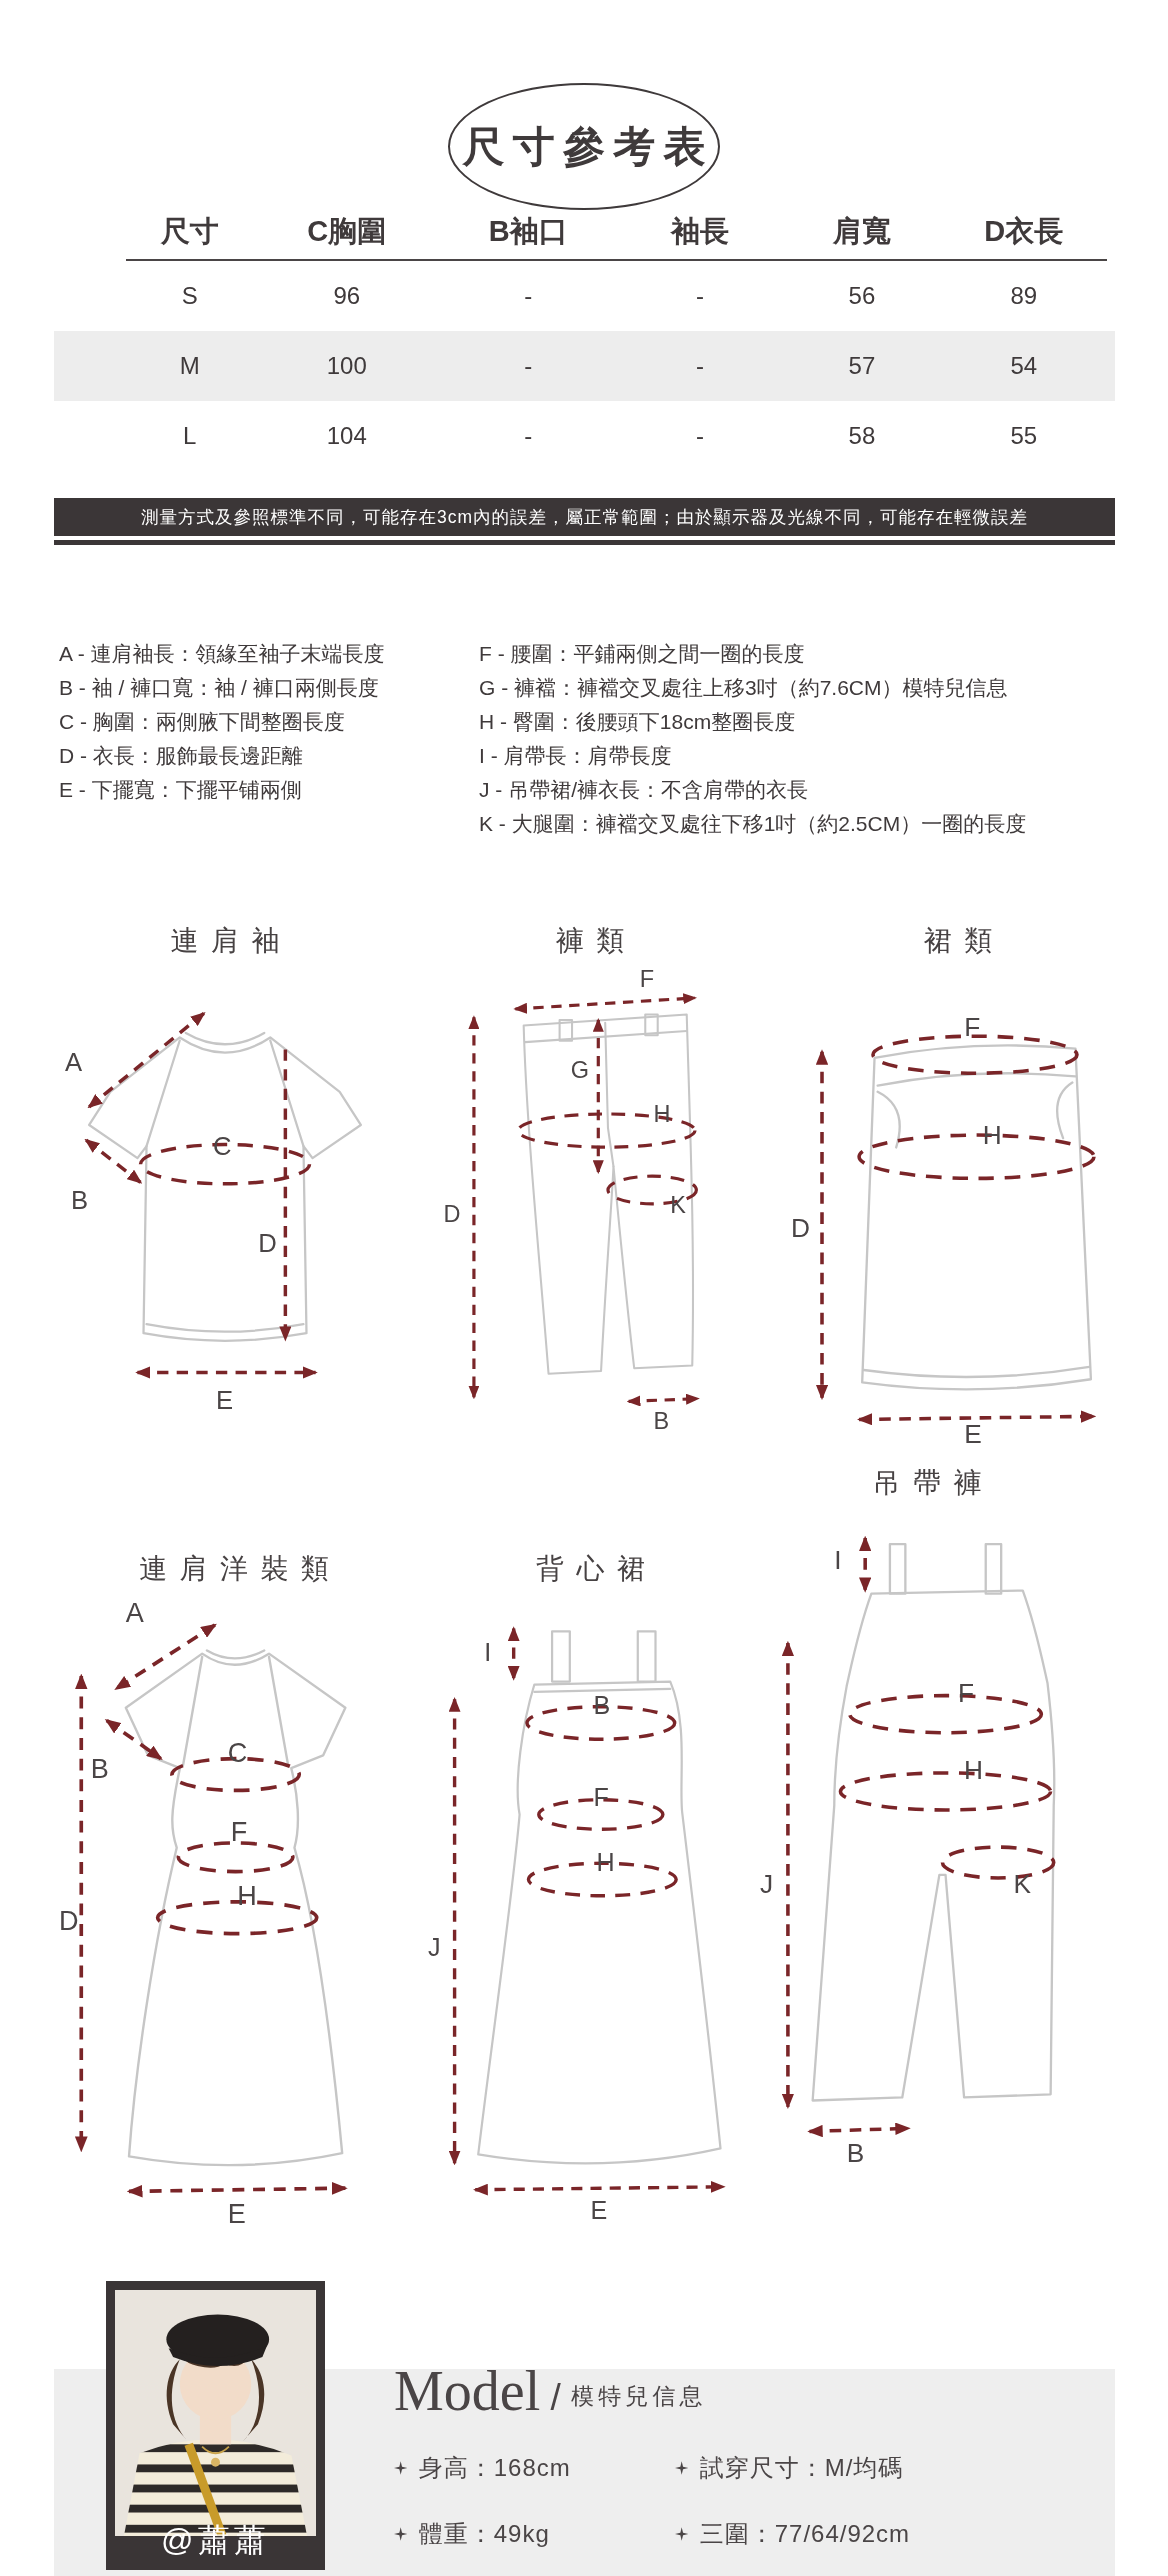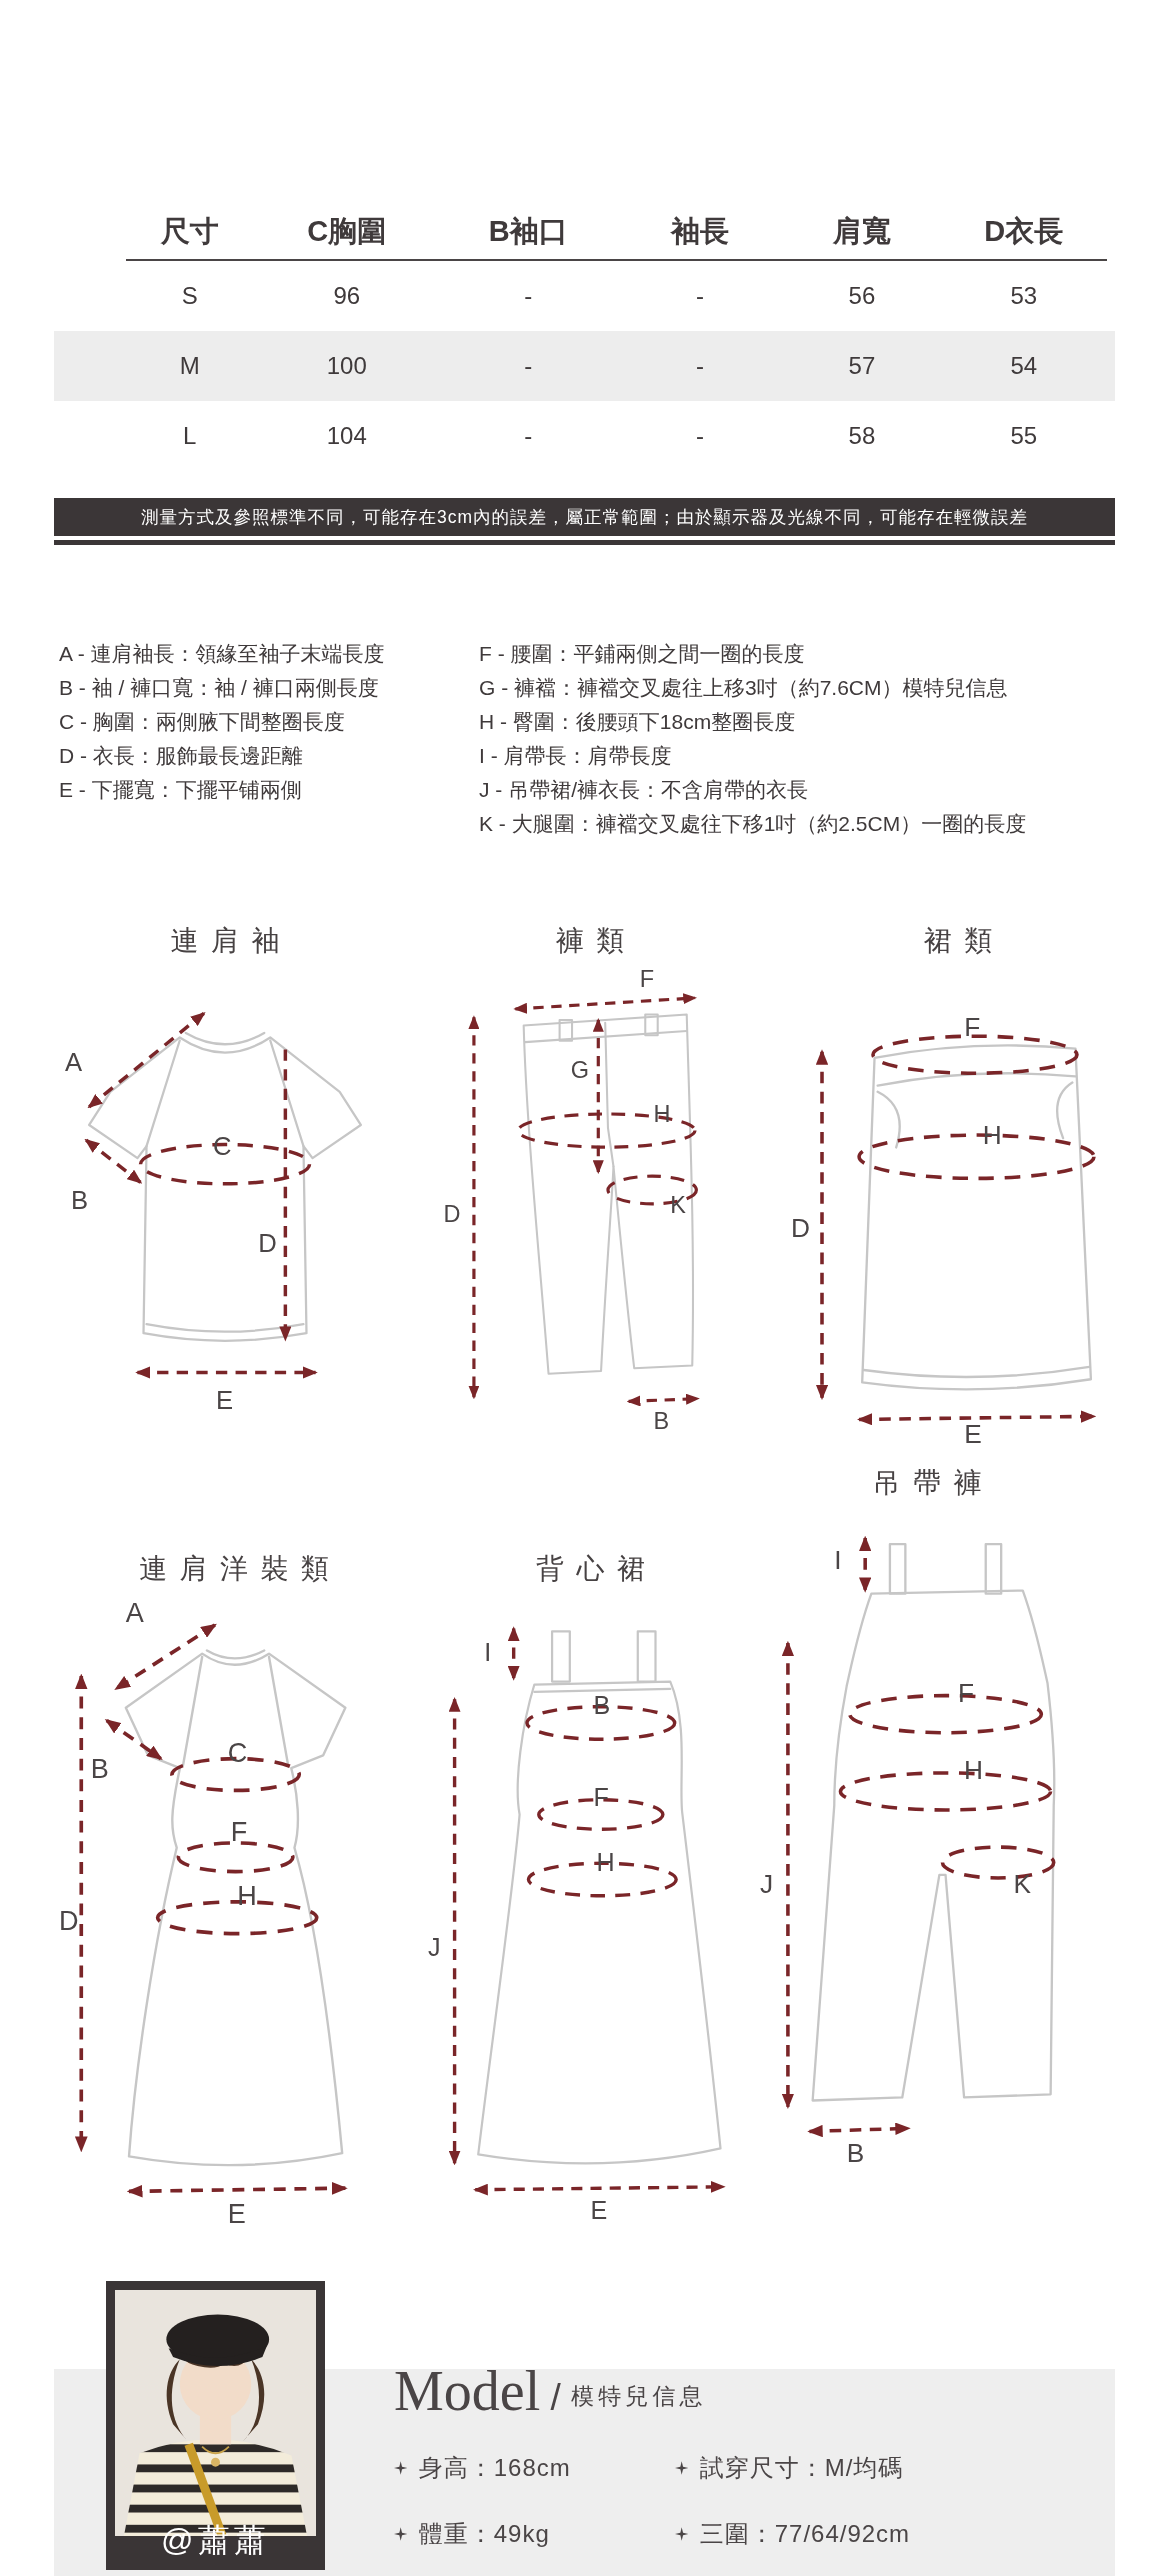--- a/index.html
+++ b/index.html
@@ -61,38 +61,41 @@
 <div id="root">
 
   <svg width="0" height="0" style="position:absolute" aria-hidden="true">
     <defs>
       <marker id="arw" viewBox="0 0 10 8" refX="8.5" refY="4" markerWidth="10" markerHeight="8" markerUnits="userSpaceOnUse" orient="auto-start-reverse">
         <path d="M0,0 L10,4 L0,8 z" fill="#7a2528"></path>
       </marker>
     </defs>
   </svg>
 
+  <div class="badge">
+    <span class="badge-text">尺寸參考表</span>
+  </div>
 
   <div class="size-table">
     <div class="t-grid t-head">
       <span>尺寸</span>
       <span>C胸圍</span>
       <span>B袖口</span>
       <span>袖長</span>
       <span>肩寬</span>
       <span>D衣長</span>
     </div>
     <div class="t-div"></div>
     <div class="t-grid t-row">
       <span>S</span>
       <span>96</span>
       <span>-</span>
       <span>-</span>
       <span>56</span>
-      <span>53</span>
+      <span>89</span>
     </div>
     <div class="t-grid t-row alt">
       <span>M</span>
       <span>100</span>
       <span>-</span>
       <span>-</span>
       <span>57</span>
       <span>54</span>
     </div>
     <div class="t-grid t-row">

